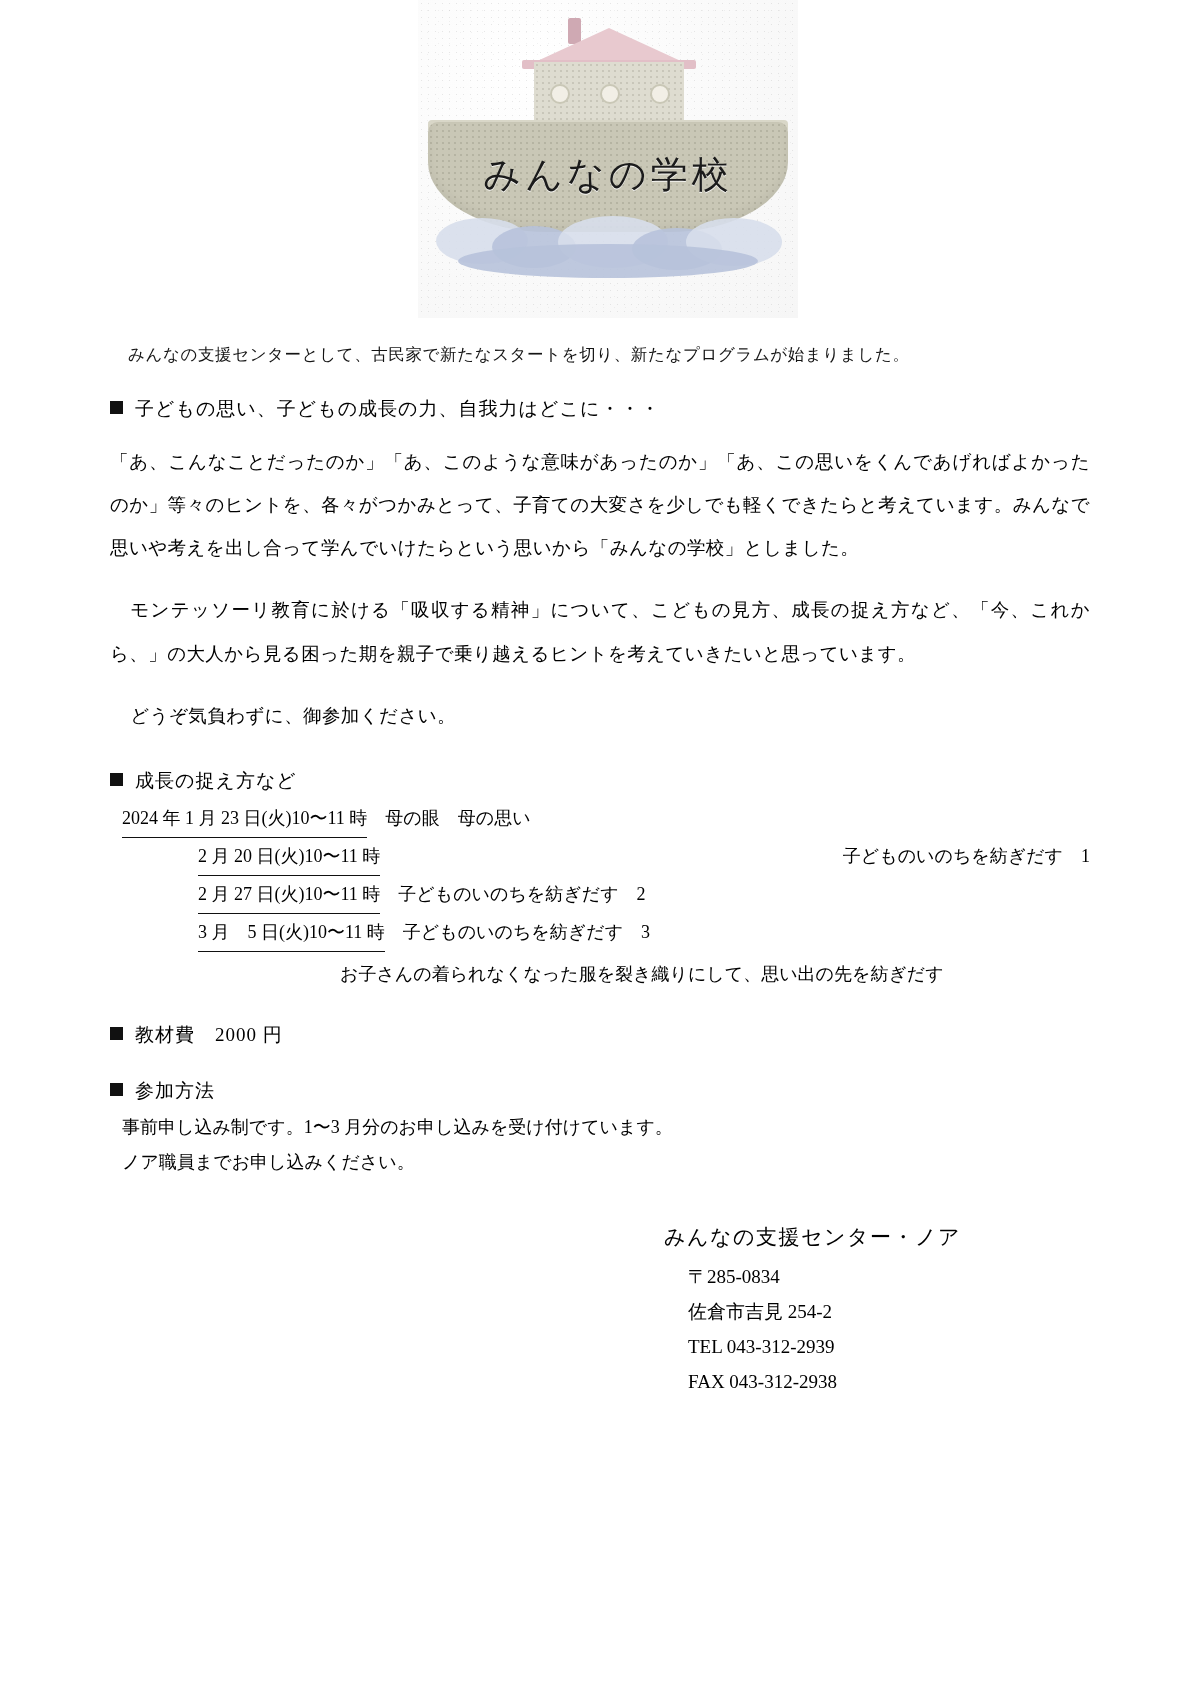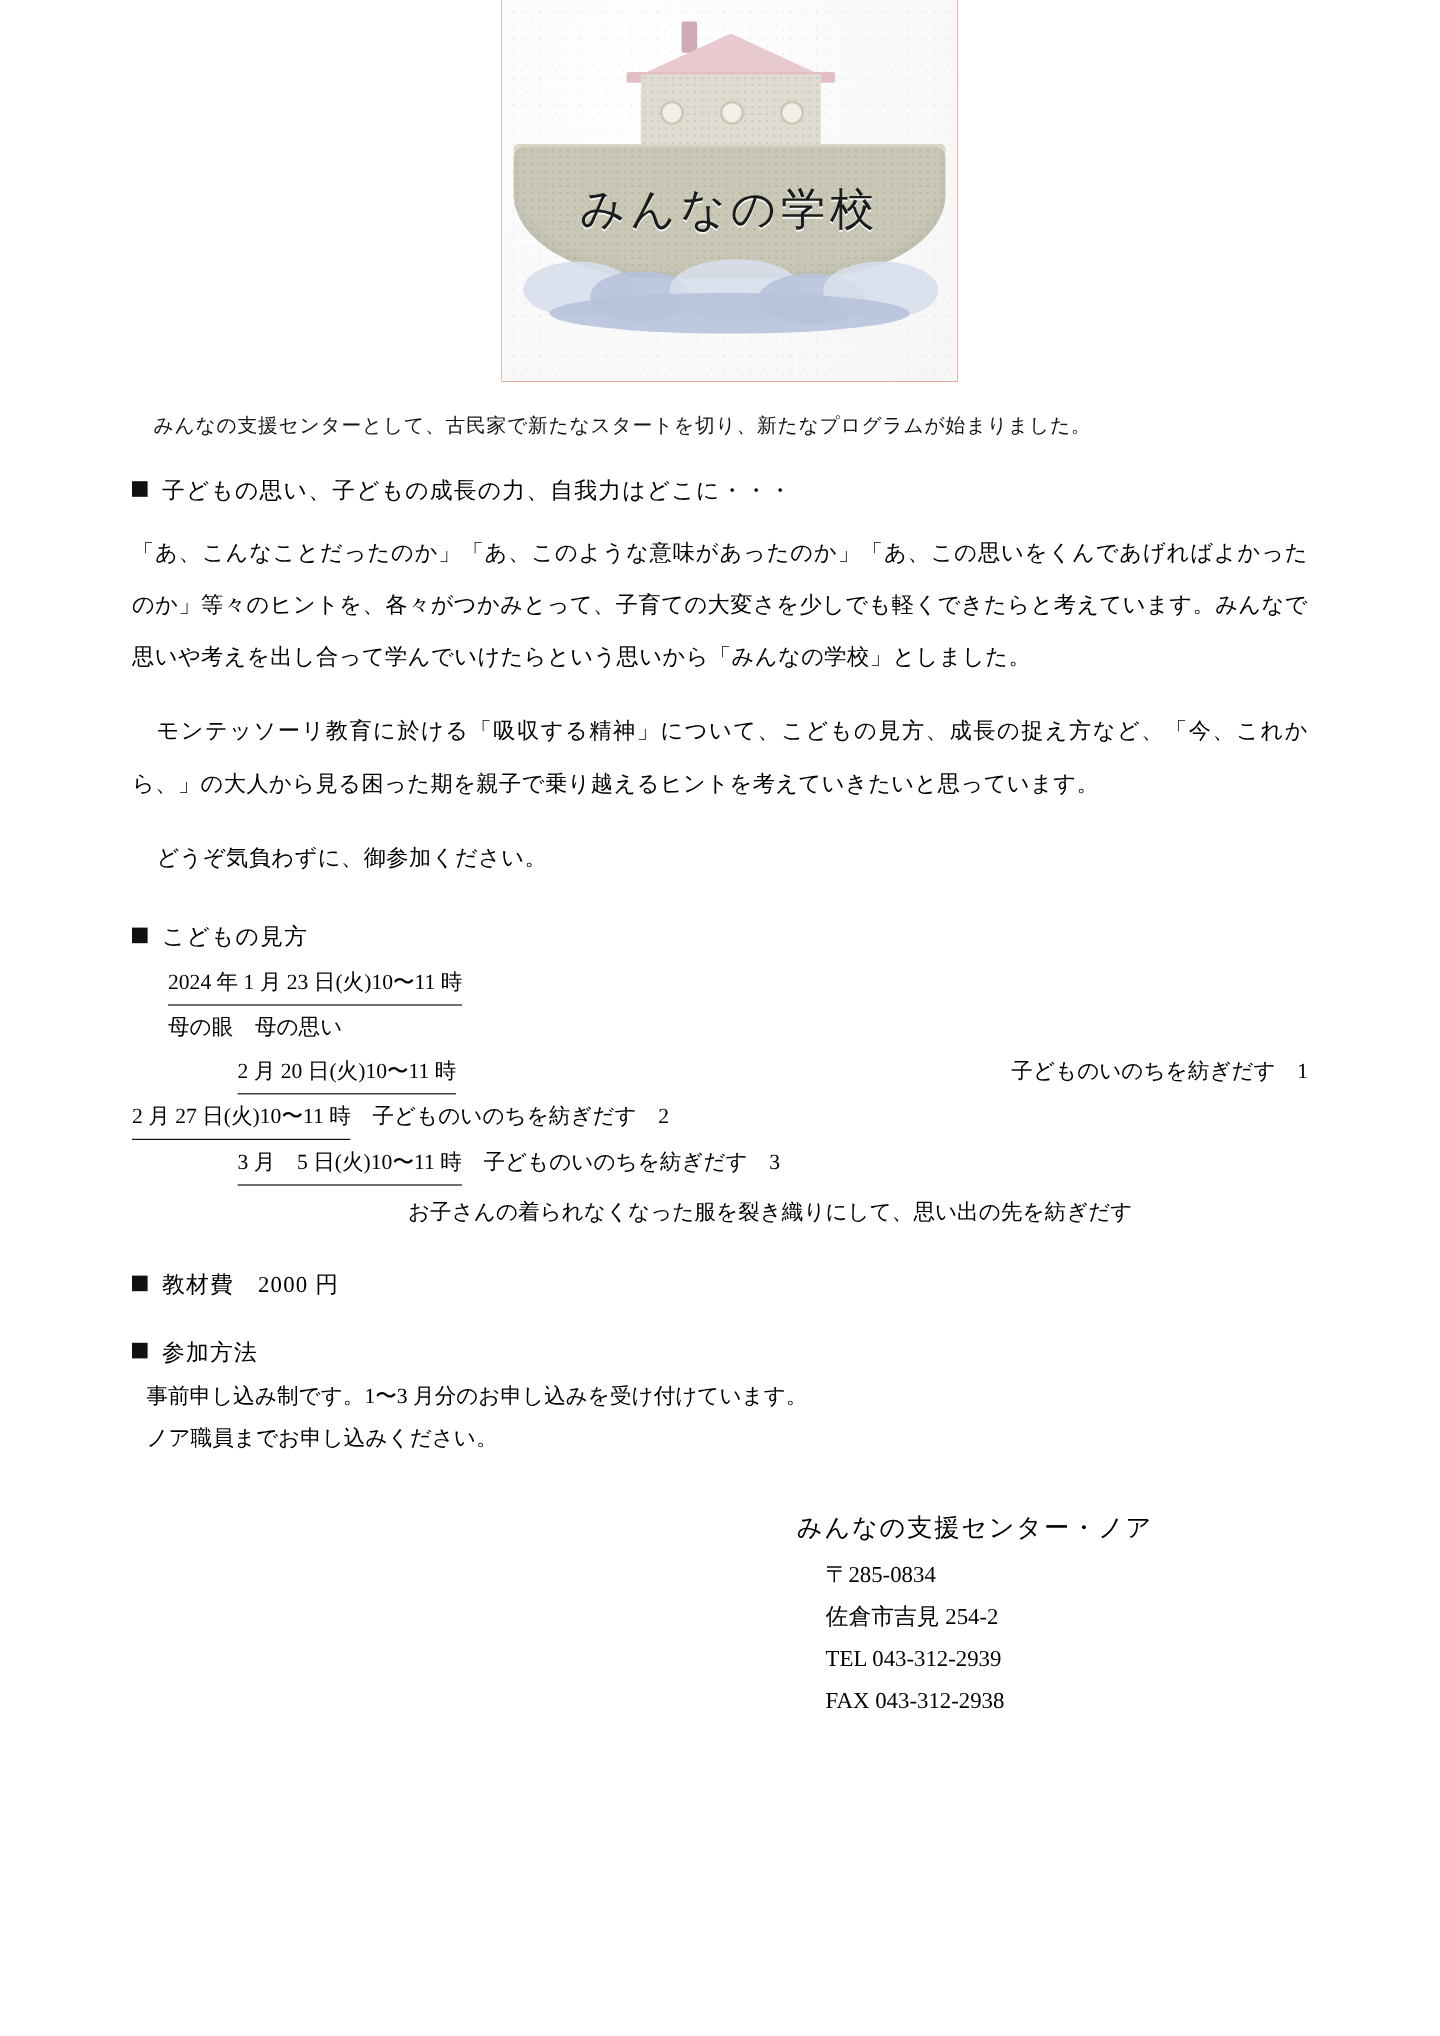--- a/index.html
+++ b/index.html
@@ -195,23 +195,23 @@
     display: flex;
     align-items: baseline;
     white-space: nowrap;
   }
   .prog-row .date {
     border-bottom: 1px solid #111;
     padding-bottom: 1px;
     display: inline-block;
   }
   .prog-row .desc { margin-left: 18px; }
-  .r1 { margin-left: 12px; flex-direction: column; }
+  .r1 { margin-left: 12px; }
   .r2 { margin-left: 88px; justify-content: space-between; }
-  .r3 { }
+  .r3 { margin-left: 88px; }
   .r4 { margin-left: 88px; }
   .note {
     margin-left: 230px;
     font-size: 18px;
     margin-top: 4px;
     white-space: nowrap;
   }
 
   .simple-line {
     font-size: 18px;
@@ -274,21 +274,21 @@
     <div class="sec-head">
       <span class="sq"></span><span>子どもの思い、子どもの成長の力、自我力はどこに・・・</span>
     </div>
     <p class="para">「あ、こんなことだったのか」「あ、このような意味があったのか」「あ、この思いをくんであげればよかったのか」等々のヒントを、各々がつかみとって、子育ての大変さを少しでも軽くできたらと考えています。みんなで思いや考えを出し合って学んでいけたらという思いから「みんなの学校」としました。</p>
     <p class="para indent">モンテッソーリ教育に於ける「吸収する精神」について、こどもの見方、成長の捉え方など、「今、これから、」の大人から見る困った期を親子で乗り越えるヒントを考えていきたいと思っています。</p>
     <p class="para indent">どうぞ気負わずに、御参加ください。</p>
   </div>
 
   <div class="sec">
     <div class="sec-head">
-      <span class="sq"></span><span>こどもの見方</span>
+      <span class="sq"></span><span>成長の捉え方など</span>
     </div>
     <div class="prog">
       <div class="prog-row r1">
         <span class="date">2024 年 1 月 23 日(火)10〜11 時</span>
         <span class="desc">母の眼　母の思い</span>
       </div>
       <div class="prog-row r2">
         <span class="date">2 月 20 日(火)10〜11 時</span>
         <span class="desc">子どものいのちを紡ぎだす　1</span>
       </div>

